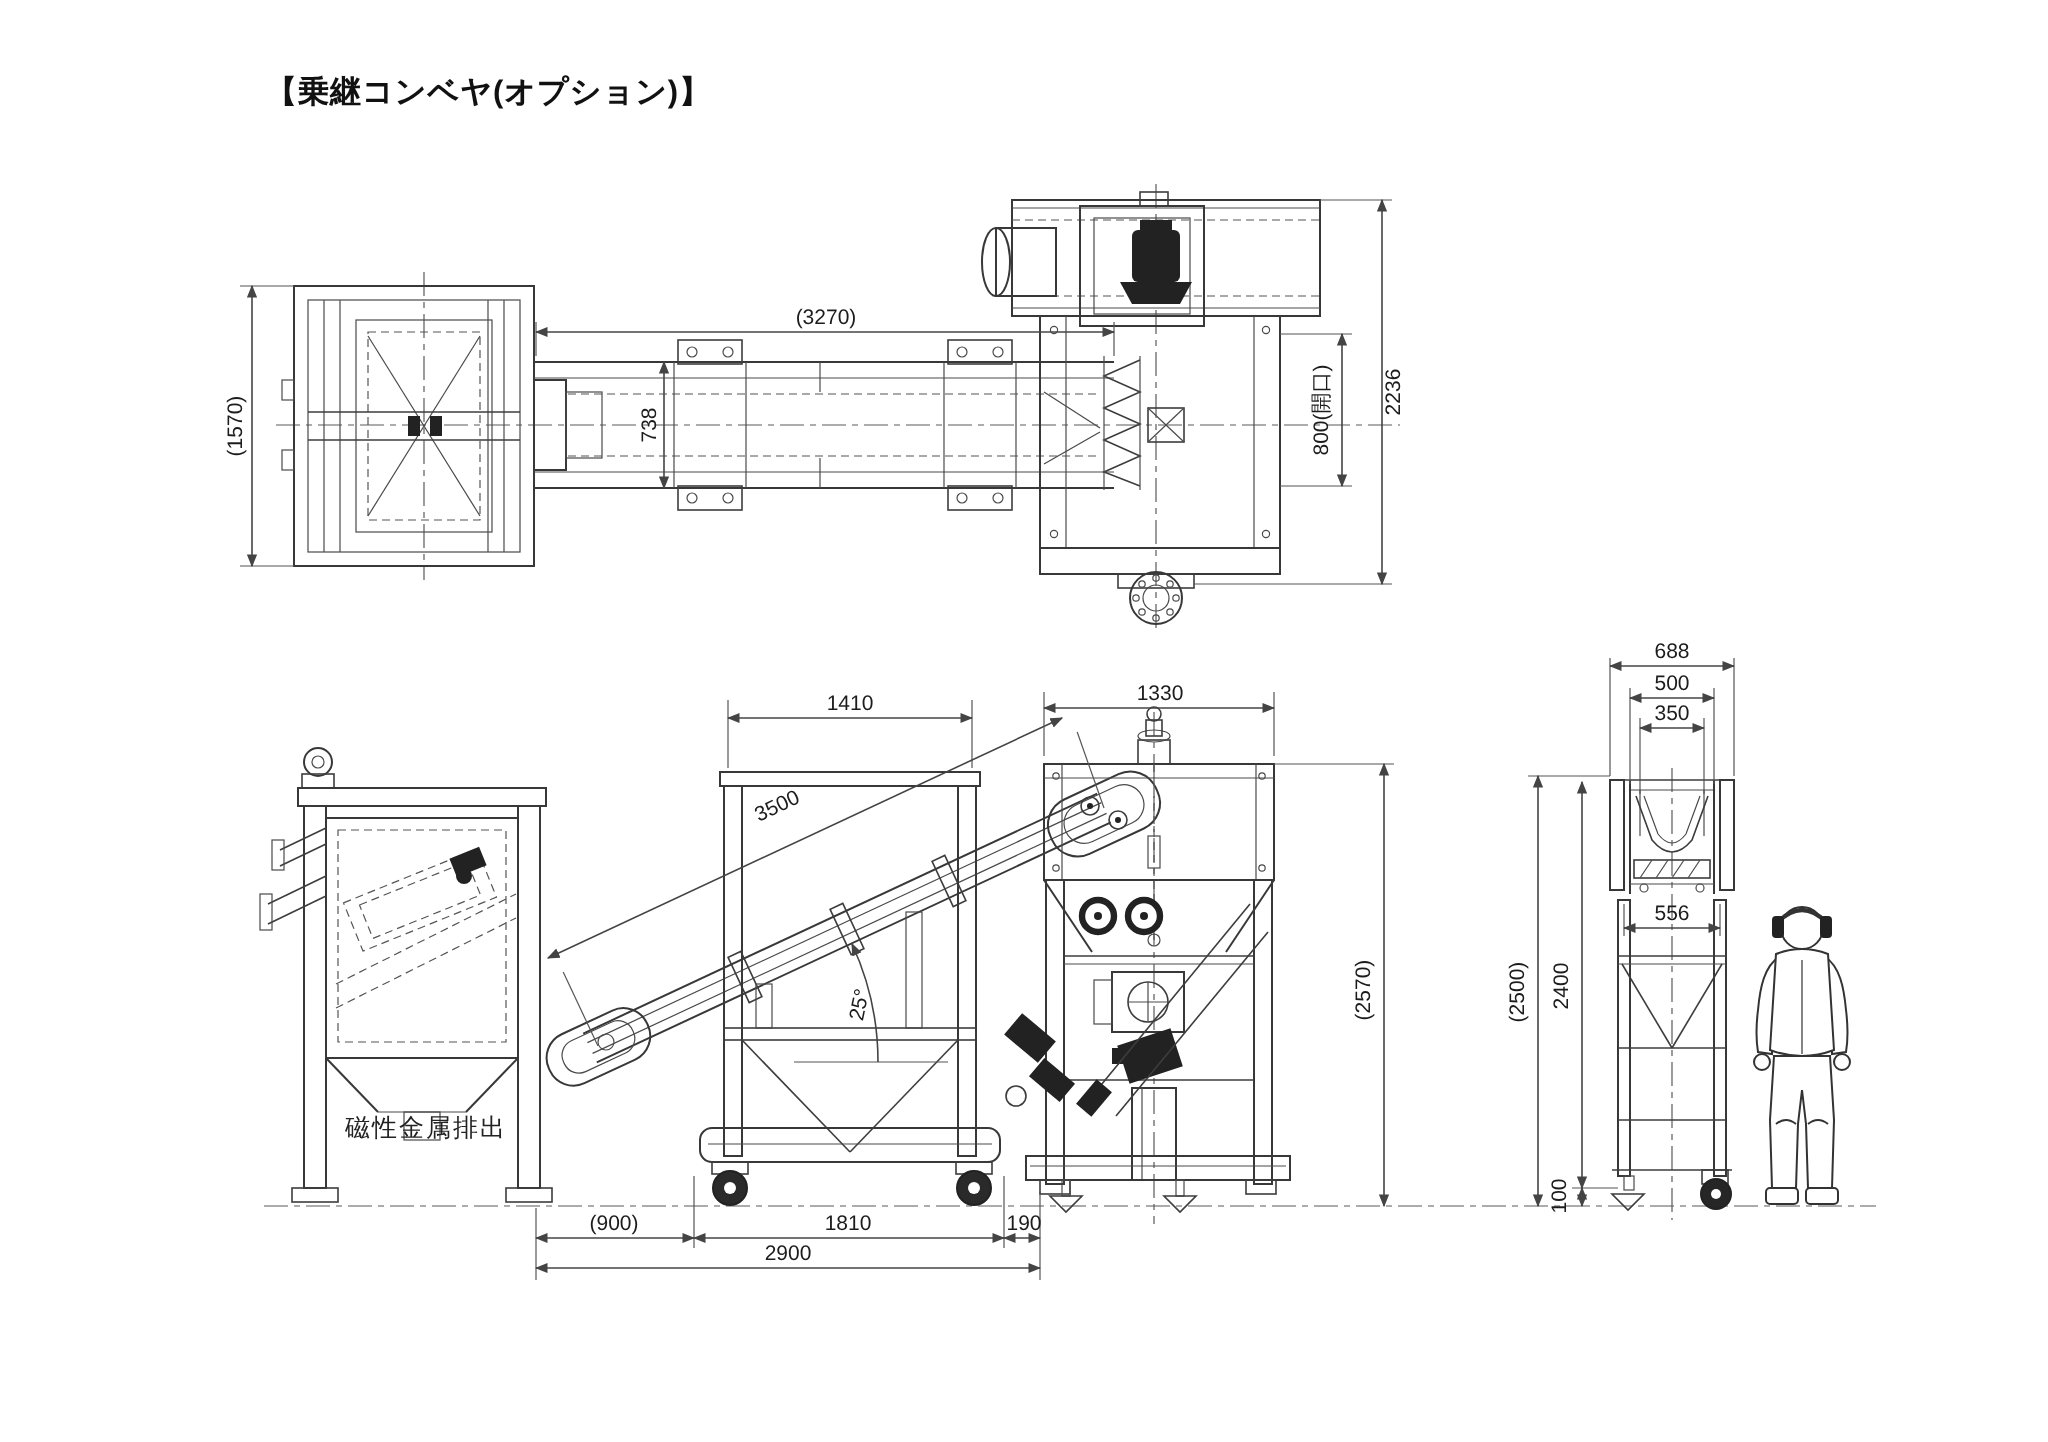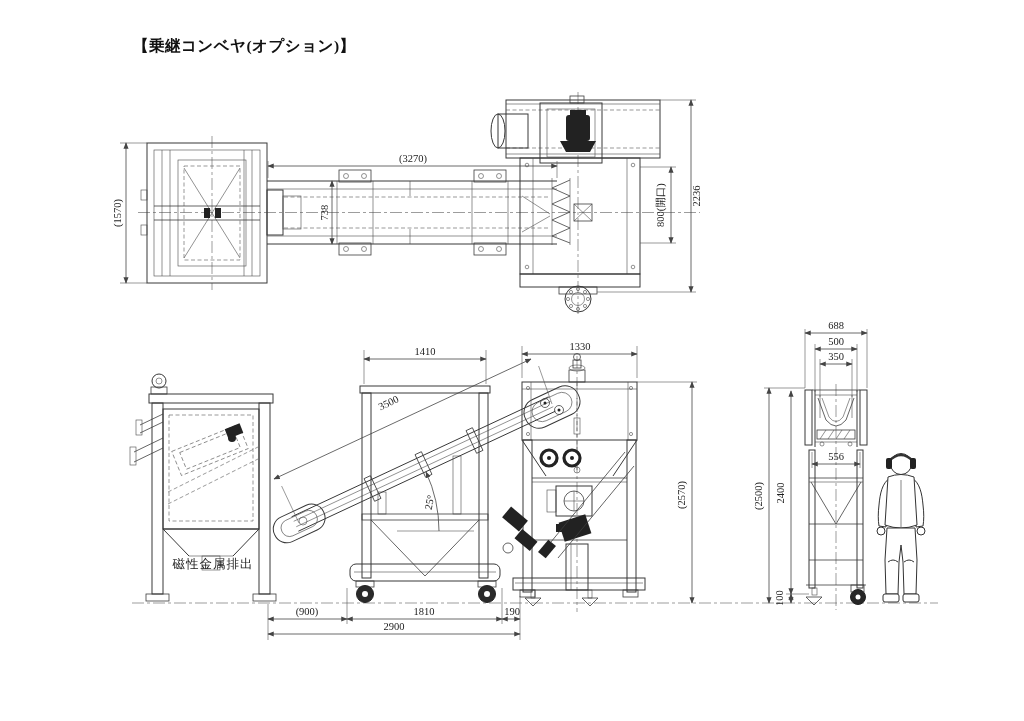--- a/index.html
+++ b/index.html
@@ -1,17 +1,17 @@
 <!DOCTYPE html>
 <html><head>
 <meta charset="utf-8">
 <style>
   html,body{margin:0;padding:0;background:#fff;}
   .page{position:relative;width:1024px;height:721px;background:#ffffff;overflow:hidden;
-        font-family:Liberation Serif, serif;}
+        font-family:Liberation Sans, sans-serif;}
   svg{display:block;}
   .outline{fill:none;stroke:#383838;stroke-width:1;}
   .thin{fill:none;stroke:#4a4a4a;stroke-width:.6;}
   .med{fill:none;stroke:#3d3d3d;stroke-width:.8;}
   .dash{fill:none;stroke:#555;stroke-width:.6;stroke-dasharray:4 2.5;}
   .chain{fill:none;stroke:#5a5a5a;stroke-width:.6;stroke-dasharray:12 3 3 3;}
   .dim{fill:none;stroke:#444;stroke-width:.8;}
   .ext{fill:none;stroke:#555;stroke-width:.6;}
   .dark{fill:#222;stroke:none;}
   .dimtxt{fill:#1c1c1c;font-size:10.5px;}

